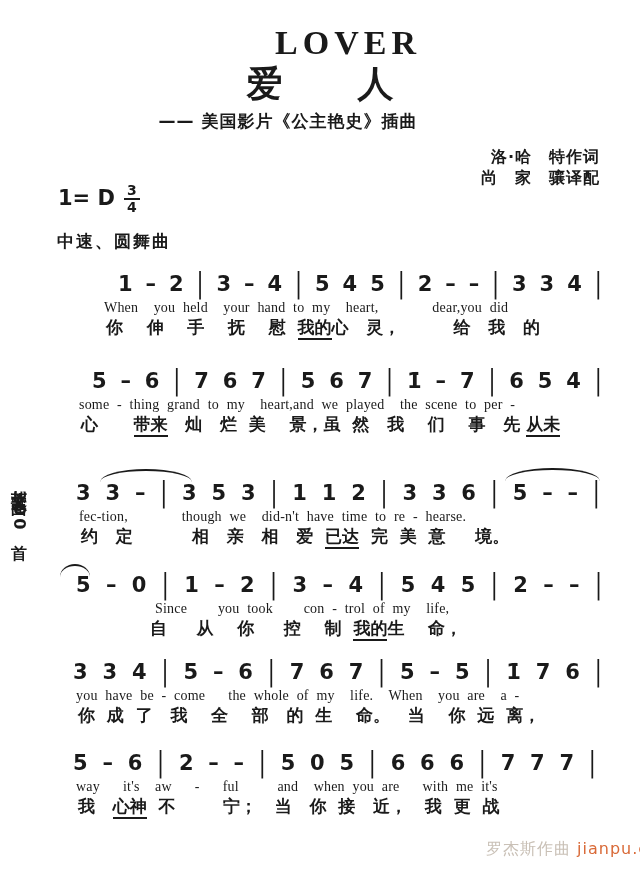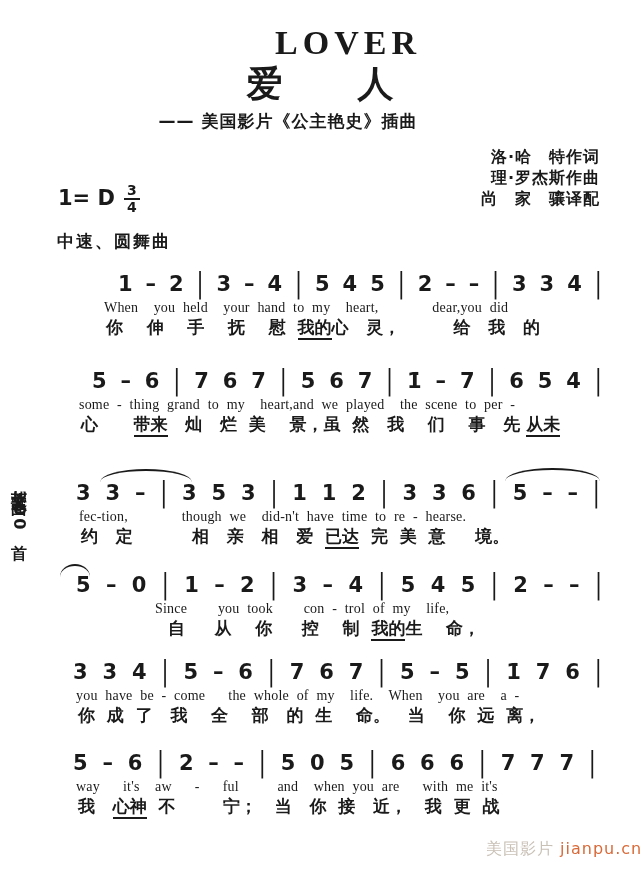--- a/index.html
+++ b/index.html
@@ -45,21 +45,20 @@
 <body>
 
 <div class="page">
 
   <div class="title-en">LOVER</div>
   <div class="title-zh">爱      人</div>
   <div class="subtitle">—— 美国影片《公主艳史》插曲</div>
 
   <div class="credits">
     <div>洛·哈　特作词</div>
-    <div>理·罗杰斯作曲</div>
     <div>尚　家　骧译配</div>
   </div>
 
   <div class="keysig">
     <span>1= D</span><span class="frac"><span class="top">3</span><span class="bot">4</span></span>
   </div>
 
   <div class="tempo">中速、圆舞曲</div>
 
   <div class="line" style="top:272px">
@@ -163,21 +162,21 @@
         <span>5</span>
         <span>4</span>
         <span>5</span>
         <span class="bar">|</span>
         <span>2</span>
         <span>–</span>
         <span>–</span>
         <span class="bar">|</span>
       </div>
     <div class="en" style="left:155px">Since    you took    con - trol of my  life,</div>
-    <div class="zh" style="left:168px"><span>自     从    你     控    制  </span><span class="u">我的</span><span>生    命，</span></div>
+    <div class="zh" style="left:150px"><span>自     从    你     控    制  </span><span class="u">我的</span><span>生    命，</span></div>
   </div>
 
   <div class="line" style="top:660px">
     <div class="notes" style="left:73px;width:529px">
         <span>3</span>
         <span>3</span>
         <span>4</span>
         <span class="bar">|</span>
         <span>5</span>
         <span>–</span>
@@ -222,15 +221,15 @@
         <span>7</span>
         <span>7</span>
         <span class="bar">|</span>
       </div>
     <div class="en" style="left:76px">way   it's  aw   -   ful     and  when you are   with me it's</div>
     <div class="zh" style="left:78px"><span>我   </span><span class="u">心神</span><span>  不        宁；   当   你  接   近，   我  更  战</span></div>
   </div>
 
   <div class="spine">英文歌曲300首</div>
 
-  <div class="watermark"><span id="wm-name" style="color: rgb(201, 192, 182);">美国影片 </span><span id="wm-url" style="color: rgb(217, 106, 56);">jianpu.cn</span></div>
+  <div class="watermark"><span id="wm-name" style="color: rgb(201, 192, 182);">罗杰斯作曲 </span><span id="wm-url" style="color: rgb(217, 106, 56);">jianpu.cn</span></div>
 
 </div>
 
 </body></html>

